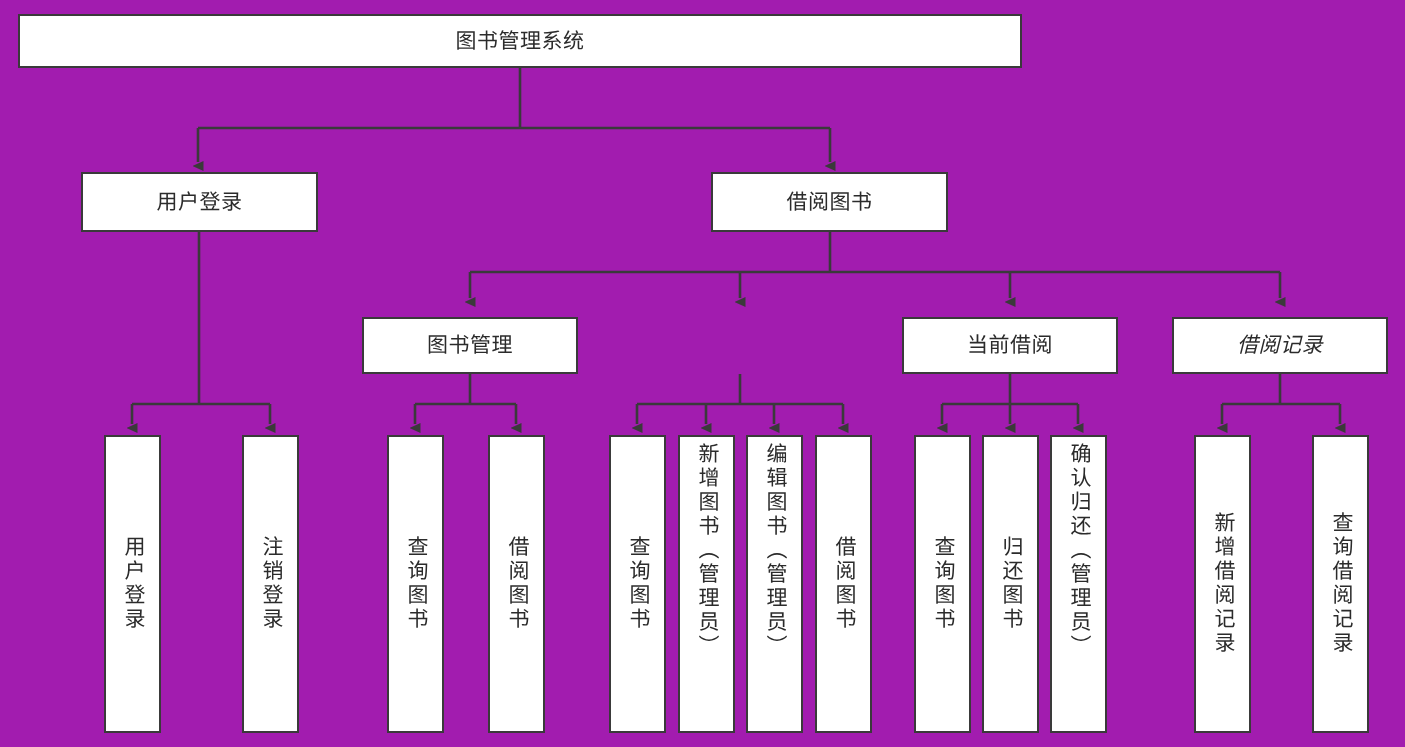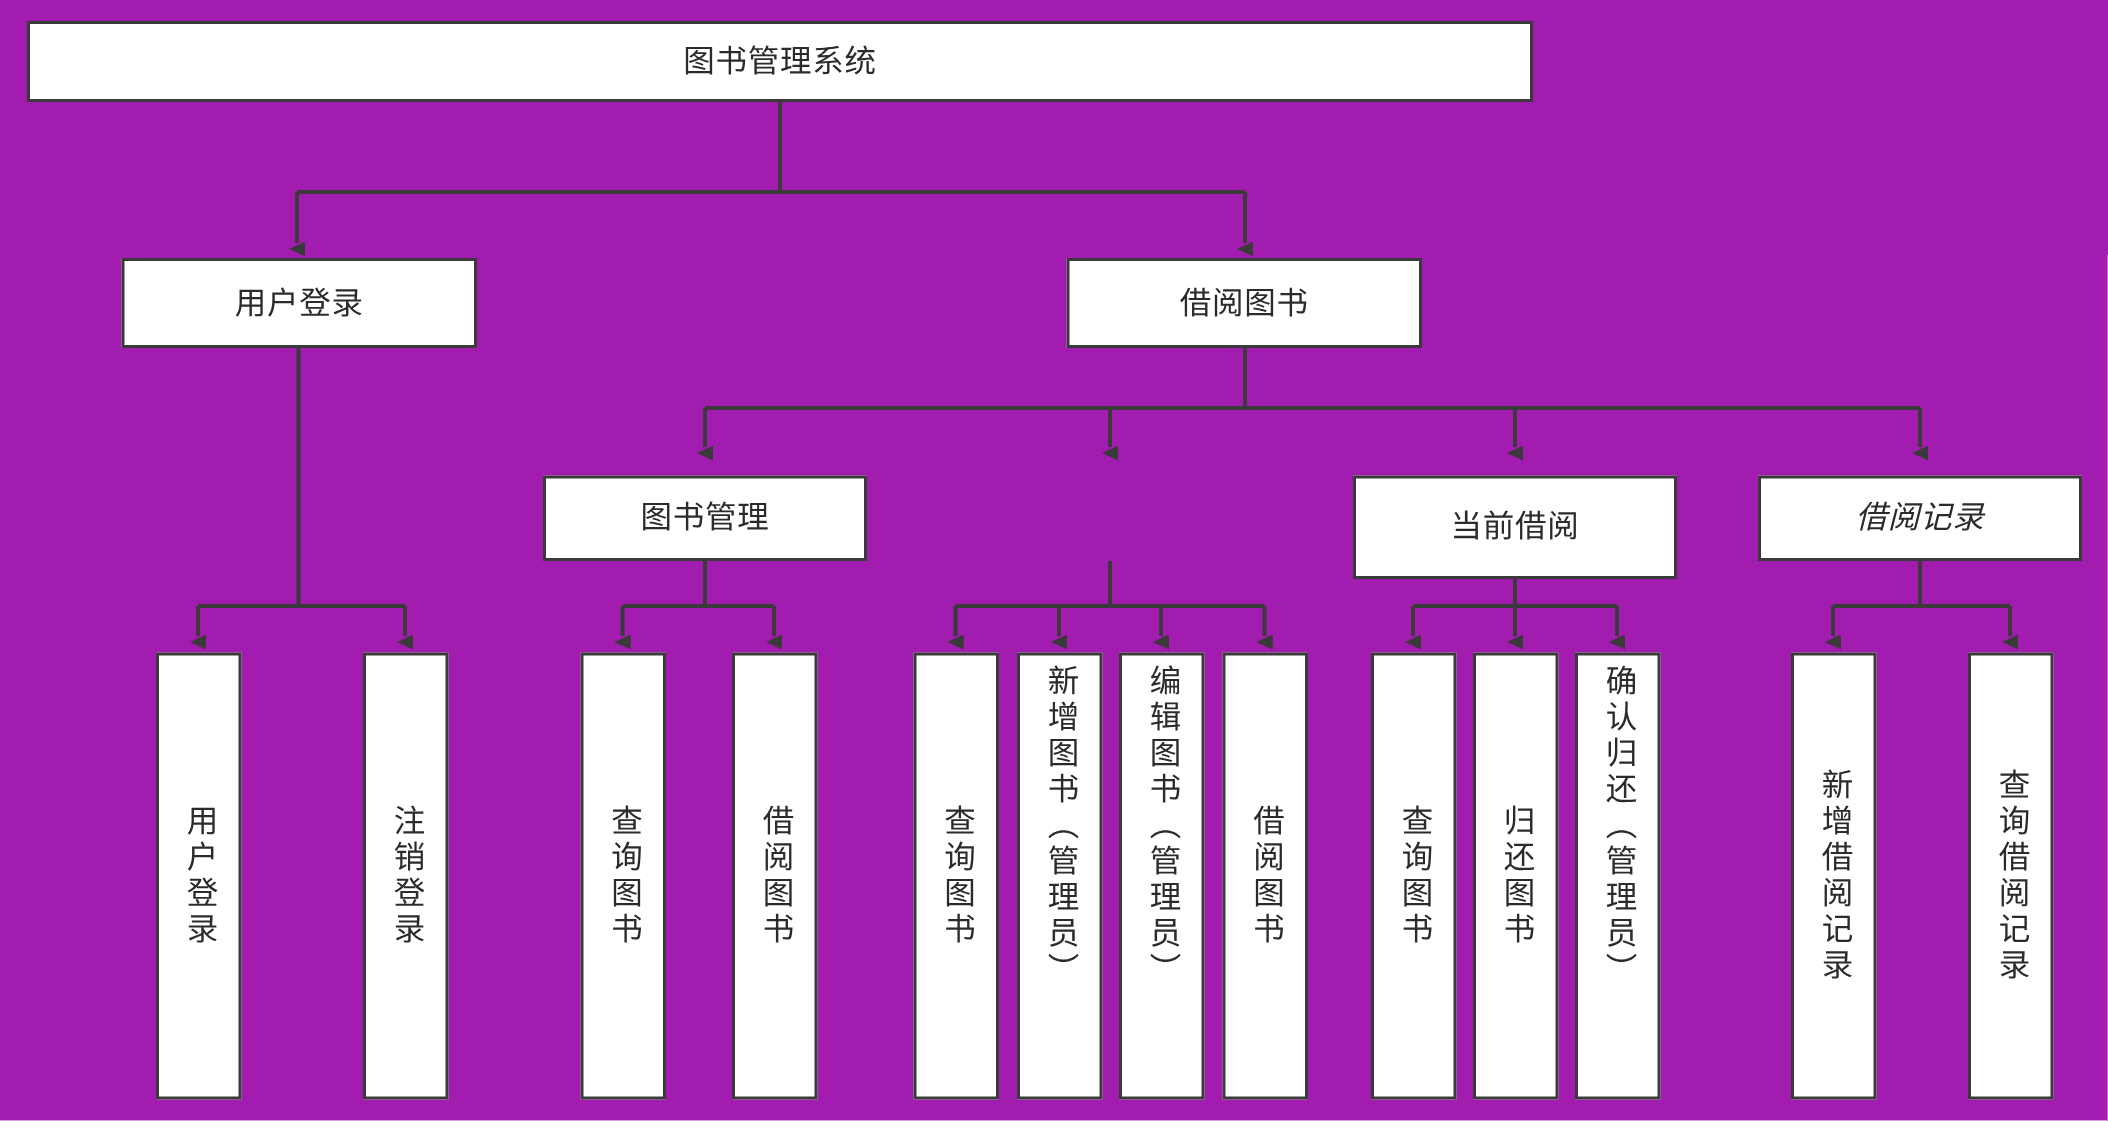--- a/index.html
+++ b/index.html
@@ -140,21 +140,21 @@
 
   <div class="node horiz" style="left:711px; top:172px; width:237px; height:60px;">
     <span class="node-label">借阅图书</span>
   </div>
 
   <div class="node horiz" style="left:362px; top:317px; width:216px; height:57px;">
     <span class="node-label">图书管理</span>
   </div>
 
 
-  <div class="node horiz" style="left:902px; top:317px; width:216px; height:69px;">
+  <div class="node horiz" style="left:902px; top:317px; width:216px; height:57px;">
     <span class="node-label">当前借阅</span>
   </div>
 
   <div class="node horiz" style="left:1172px; top:317px; width:216px; height:57px;font-style:italic;">
     <span class="node-label">借阅记录</span>
   </div>
 
   <div class="node vert centered" style="left:104px; top:435px; width:57px; height:298px;">
     <span class="node-label">用户登录</span>
   </div>

